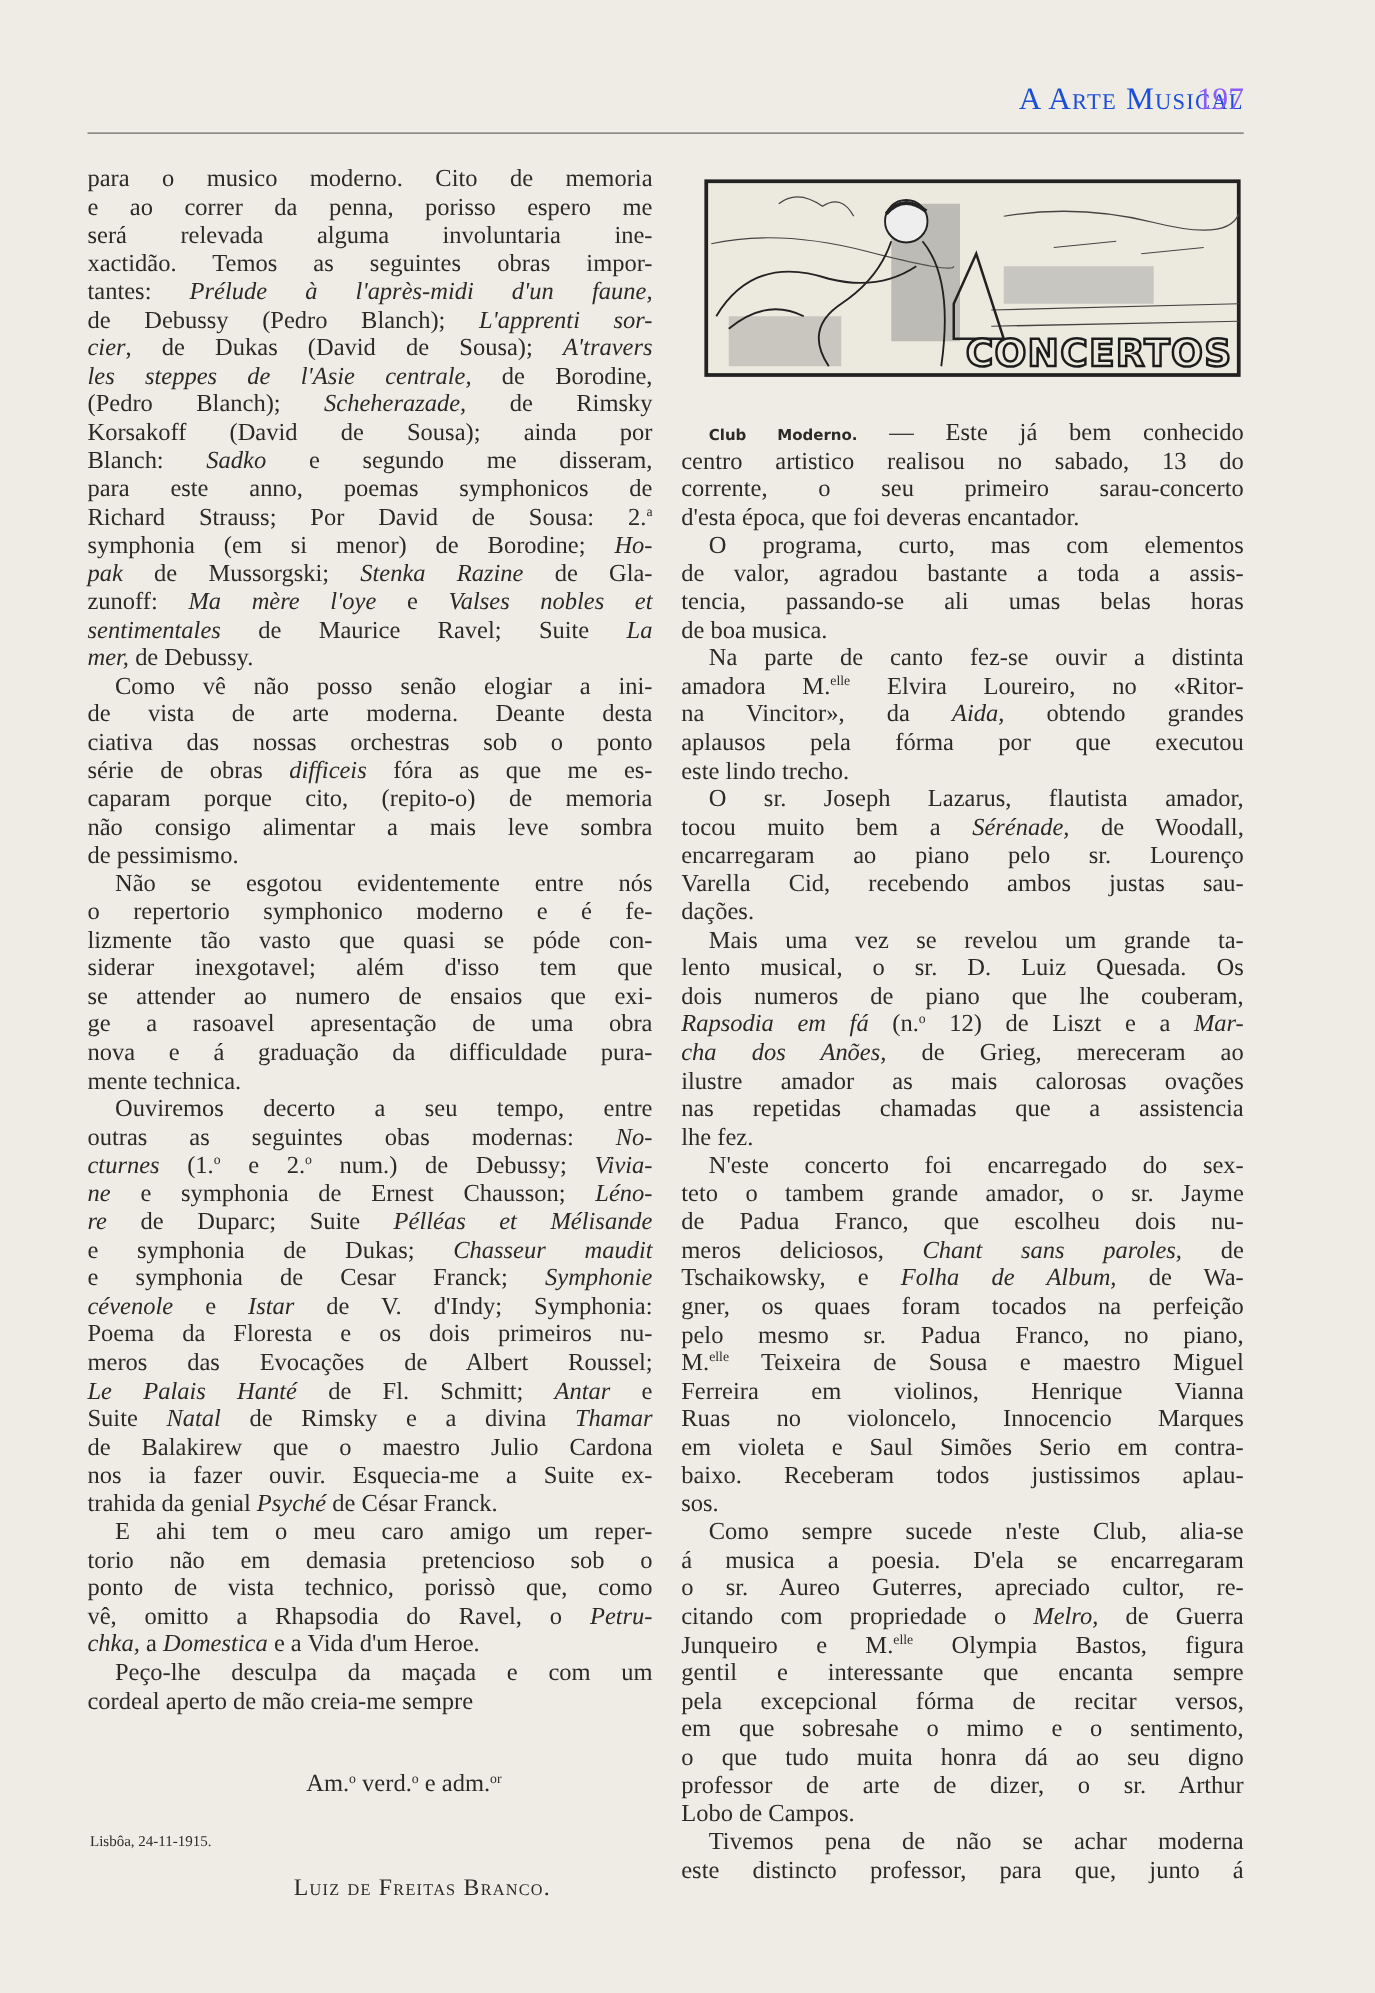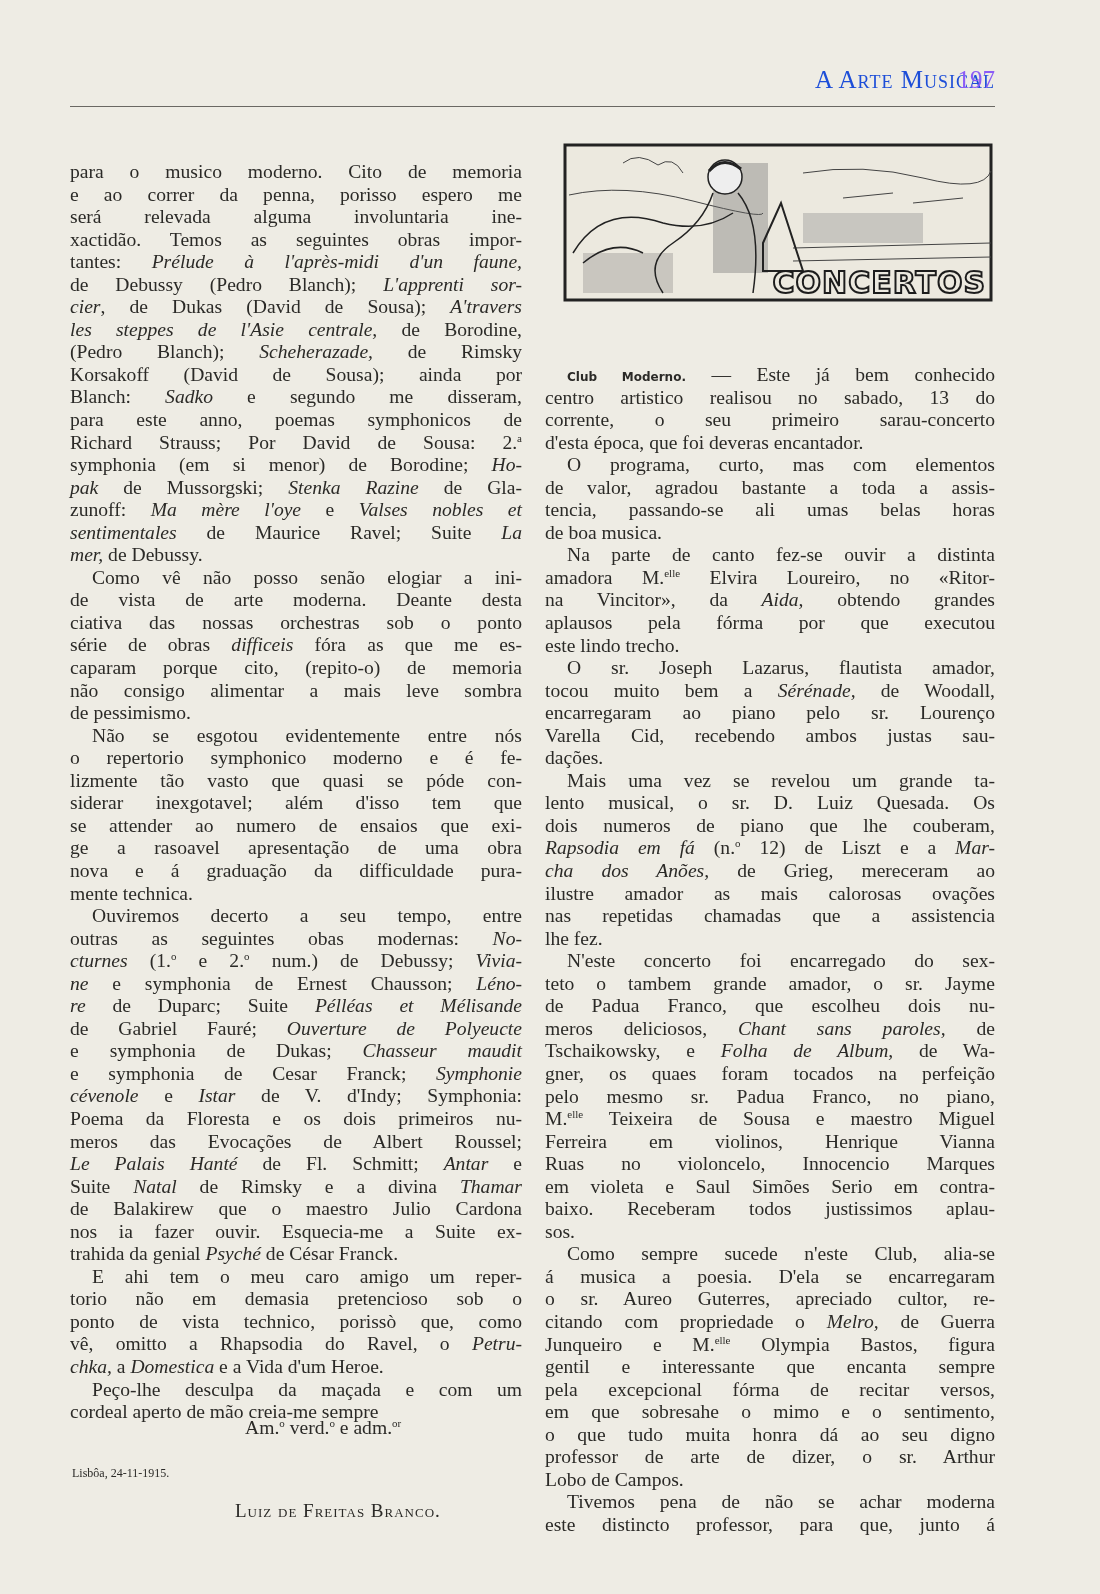--- a/index.html
+++ b/index.html
@@ -20,21 +20,21 @@
       font-size: 25px; letter-spacing: 1px; font-variant: small-caps; color: #1d4ed8; font-family: Liberation Serif, serif;
     }
     .page-number {
       position: absolute; right: 0; top: 0; font-size: 25px; color: #8b5cf6;
     }
     .header-rule {
       position: absolute; top: 106px; left: 70px; width: 925px; height: 1px; background: #6a6863;
     }
     .col {
       position: absolute; top: 133px;
-      font-size: 19.6px; line-height: 22.55px; margin-top: 28px;
+      font-size: 19.6px; line-height: 22.55px;
     }
     .col.left { left: 70px; width: 452px; }
     .col.right { left: 545px; width: 450px; top: 336px; }
     .line { white-space: nowrap; text-align: justify; text-align-last: justify; height: 22.55px; overflow: visible; }
     .line.last { text-align-last: left; }
     .line.indent { padding-left: 22px; }
     .line i { font-style: italic; }
     .line b { font-family: "DejaVu Sans", sans-serif; font-weight: bold; font-size: 12px; }
     .sig { position: absolute; font-size: 19.6px; }
     .date { position: absolute; font-size: 12px; }
@@ -87,21 +87,20 @@
       <div class="line">siderar inexgotavel; além d'isso tem que</div>
       <div class="line">se attender ao numero de ensaios que exi-</div>
       <div class="line">ge a rasoavel apresentação de uma obra</div>
       <div class="line">nova e á graduação da difficuldade pura-</div>
       <div class="line last">mente technica.</div>
       <div class="line indent">Ouviremos decerto a seu tempo, entre</div>
       <div class="line">outras as seguintes obas modernas: <i>No-</i></div>
       <div class="line"><i>cturnes</i> (1.<sup>o</sup> e 2.<sup>o</sup> num.) de Debussy; <i>Vivia-</i></div>
       <div class="line"><i>ne</i> e symphonia de Ernest Chausson; <i>Léno-</i></div>
       <div class="line"><i>re</i> de Duparc; Suite <i>Pélléas et Mélisande</i></div>
-      <div class="line">de Gabriel Fauré; <i>Ouverture de Polyeucte</i></div>
       <div class="line">e symphonia de Dukas; <i>Chasseur maudit</i></div>
       <div class="line">e symphonia de Cesar Franck; <i>Symphonie</i></div>
       <div class="line"><i>cévenole</i> e <i>Istar</i> de V. d'Indy; Symphonia:</div>
       <div class="line">Poema da Floresta e os dois primeiros nu-</div>
       <div class="line">meros das Evocações de Albert Roussel;</div>
       <div class="line"><i>Le Palais Hanté</i> de Fl. Schmitt; <i>Antar</i> e</div>
       <div class="line">Suite <i>Natal</i> de Rimsky e a divina <i>Thamar</i></div>
       <div class="line">de Balakirew que o maestro Julio Cardona</div>
       <div class="line">nos ia fazer ouvir. Esquecia-me a Suite ex-</div>
       <div class="line last">trahida da genial <i>Psyché</i> de César Franck.</div>

